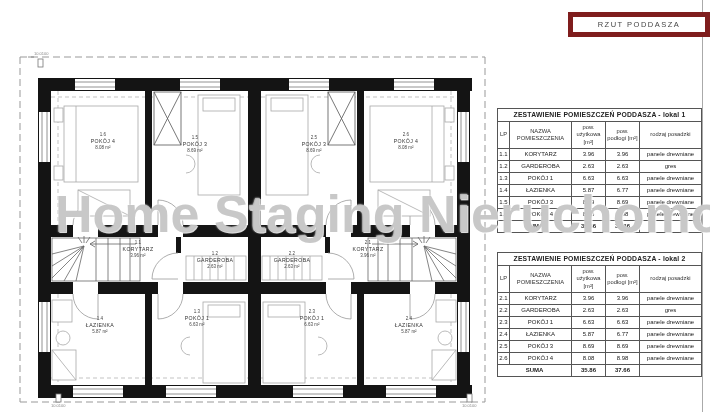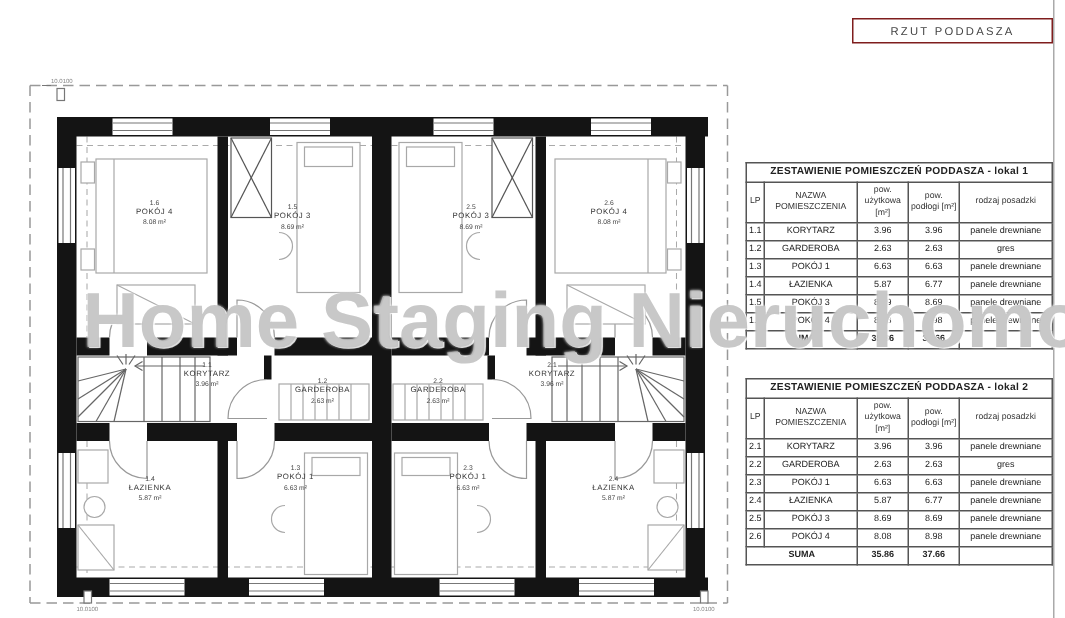--- a/index.html
+++ b/index.html
@@ -1,19 +1,19 @@
 <!DOCTYPE html>
 <html><head>
 <meta charset="utf-8">
 <style>
   html,body{margin:0;padding:0;}
   .page{position:relative;width:710px;height:412px;background:#ffffff;overflow:hidden;
         font-family:"Liberation Sans",sans-serif;color:#222;}
   .sheet-edge{position:absolute;left:702px;top:0;width:1px;height:412px;background:#aaa;}
-  .titlebox{position:absolute;left:568px;top:12px;width:132px;height:15px;border:1px solid #7f1d1d;
+  .titlebox{position:absolute;left:568px;top:12px;width:132px;height:15px;border:5px solid #7f1d1d;
             display:flex;align-items:center;justify-content:center;font-size:7.5px;
             letter-spacing:1.5px;color:#444;background:#fff;}
   
   .plan{position:absolute;left:18px;top:50px;width:470px;height:355px;}
   .plan svg{position:absolute;left:0;top:0;}
   .room-label{position:absolute;transform:translate(-50%,-50%);text-align:center;
               font-size:4.5px;color:#444;line-height:1.35;white-space:nowrap;z-index:3;}
   .room-label .rname{font-size:5.2px;letter-spacing:.4px;color:#333;}
   .corner-text{position:absolute;font-size:4px;color:#888;z-index:3;}
   

